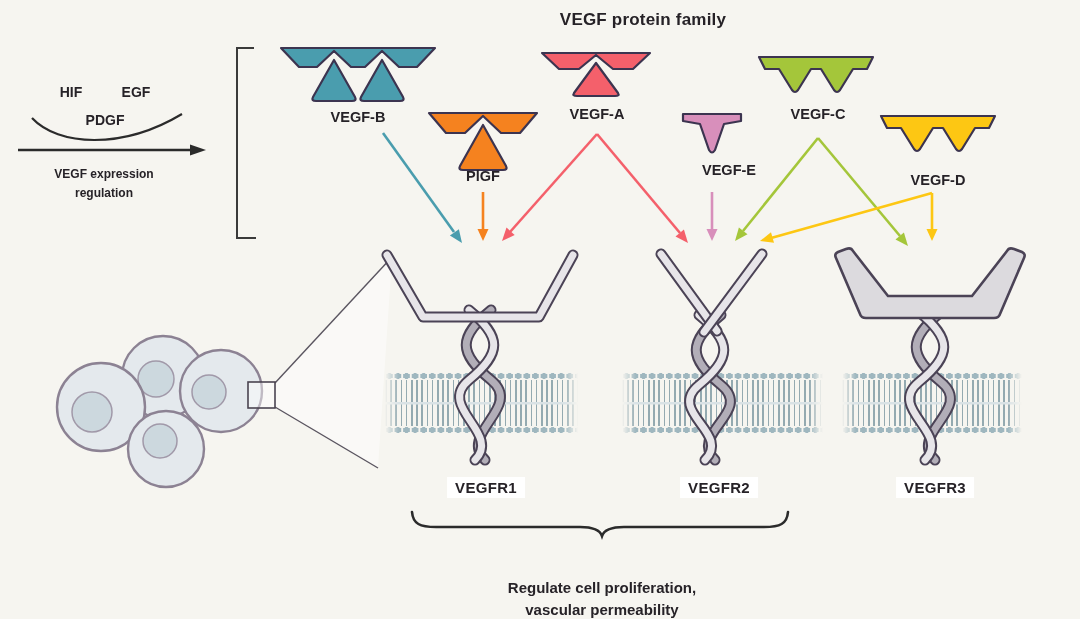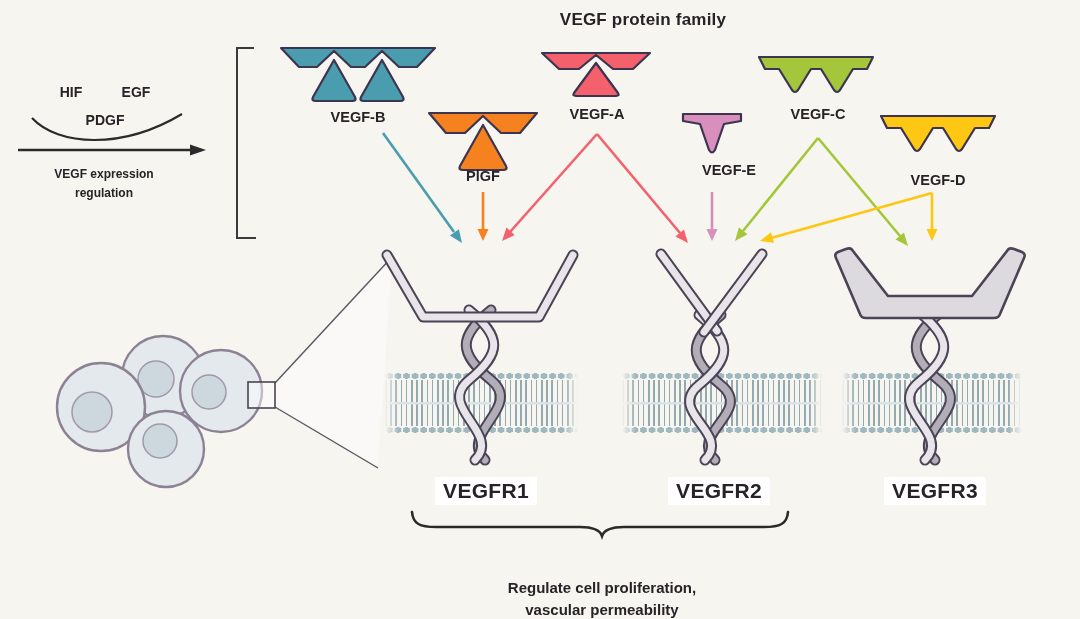--- a/index.html
+++ b/index.html
@@ -3,21 +3,21 @@
 <meta charset="utf-8">
 <style>
   html,body{margin:0;padding:0;}
   body{font-family:"Liberation Sans", sans-serif;}
   .stage{position:relative;width:1080px;height:619px;background:#f6f5f0;overflow:hidden;color:#262227;}
   .lbl{position:absolute;transform:translateX(-50%);white-space:nowrap;font-weight:bold;color:#262227;text-align:right;}
   .title{font-size:17px;letter-spacing:.2px;}
   .ligand-lbl{font-size:14.5px;}
   .factor{font-size:14px;}
   .caption{font-size:12px;text-align:center;line-height:19px;}
-  .receptor-lbl{font-size:21px;background:#ffffff;padding:2px 8px;letter-spacing:.3px;}
+  .receptor-lbl{font-size:15px;background:#ffffff;padding:2px 8px;letter-spacing:.3px;}
   .outcome{font-size:15px;text-align:center;line-height:22px;}
   svg.overlay{position:absolute;left:0;top:0;z-index:2;}
   .labels{position:absolute;left:0;top:0;width:100%;height:100%;z-index:3;pointer-events:none;}
   .membrane{position:absolute;top:372px;height:62px;z-index:1;
     background:
       radial-gradient(3.5px 3px at 4.3px 4px, #9fb7bf 97%, rgba(159,183,191,0) 100%) 0 0 / 8.6px 8px repeat-x,
       radial-gradient(3.5px 3px at 4.3px 4px, #9fb7bf 97%, rgba(159,183,191,0) 100%) 0 100% / 8.6px 8px repeat-x,
       linear-gradient(#d9e2e5,#d9e2e5) 0 50% / 100% 2.5px no-repeat,
       repeating-linear-gradient(90deg, rgba(130,156,165,.85) 0 1.6px, rgba(130,156,165,0) 1.6px 5.2px) 0 8px / 100% 46px no-repeat;
     -webkit-mask:linear-gradient(90deg, transparent, #000 14px, #000 calc(100% - 14px), transparent);

